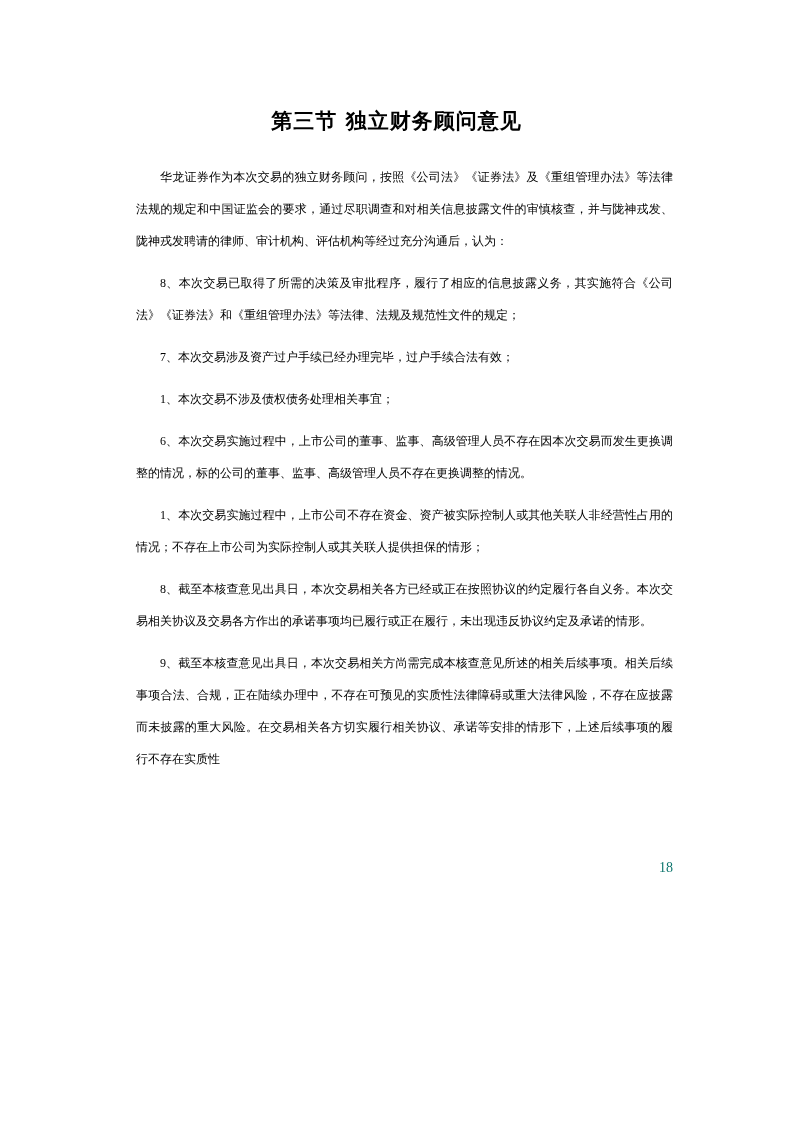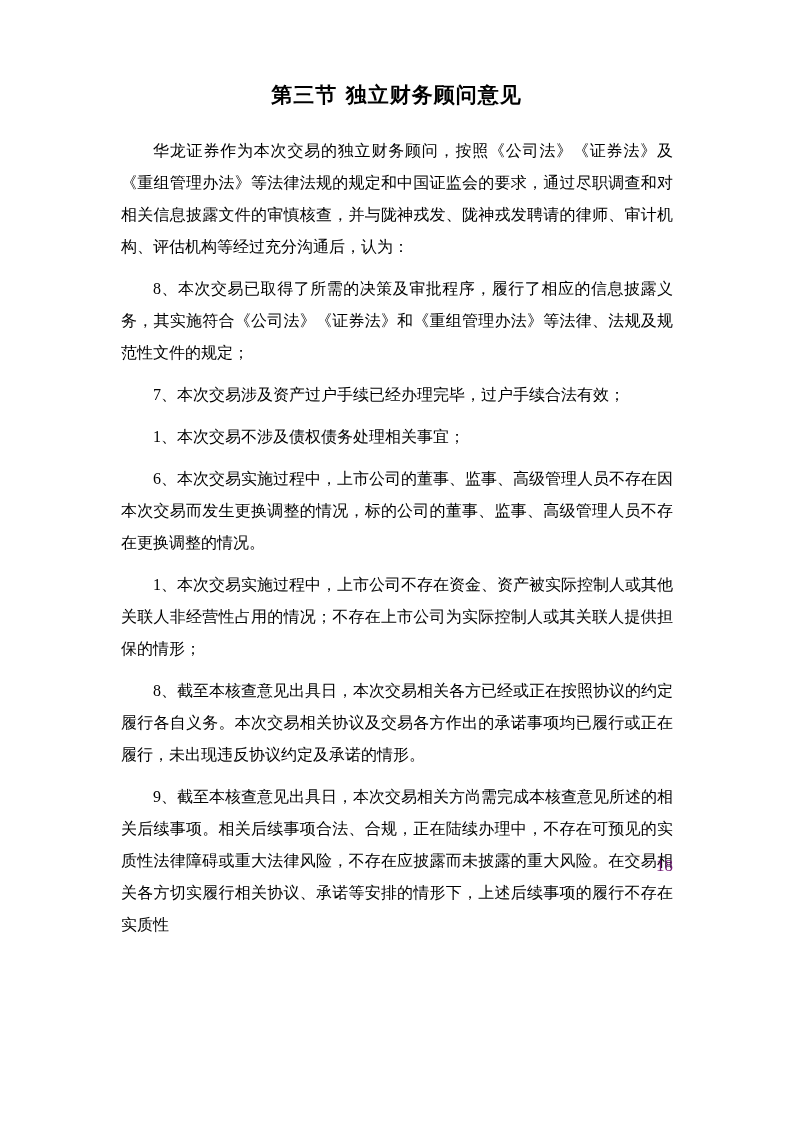--- a/index.html
+++ b/index.html
@@ -7,49 +7,49 @@
     padding: 0;
     background: #ffffff;
   }
   .page {
     position: relative;
     width: 793px;
     height: 938px;
     margin: 0 auto;
     background: #ffffff;
     box-sizing: border-box;
-    padding: 81px 120px 0 120px;
+    padding: 107px 120px 0 120px;
     color: #000000;
     font-family: "Liberation Serif", "DejaVu Serif", serif;
     overflow: hidden;
   }
   .doc-title {
     margin: 0 0 26px 0;
     font-size: 21px;
     font-weight: bold;
     text-align: center;
     letter-spacing: 1px;
     font-family: "DejaVu Sans", "Liberation Sans", sans-serif;
     color: #000000;
   }
   .para {
-    margin: 0 0 10px 1px;
-    font-size: 16px;
+    margin: 0 0 10px 16px;
+    font-size: 12px;
     line-height: 32px;
     text-align: justify;
     text-indent: 2em;
     color: #000000;
     word-break: break-all;
   }
   .page-number {
     position: absolute;
     right: 120px;
     bottom: 62px;
-    font-size: 17px;
-    color: #701a75;
+    font-size: 14px;
+    color: #0f766e;
     font-family: "Liberation Serif", "DejaVu Serif", serif;
   }
 </style>
 </head>
 <body>
 
 <div class="page">
 
   <h1 class="doc-title">第三节 独立财务顾问意见</h1>
 

